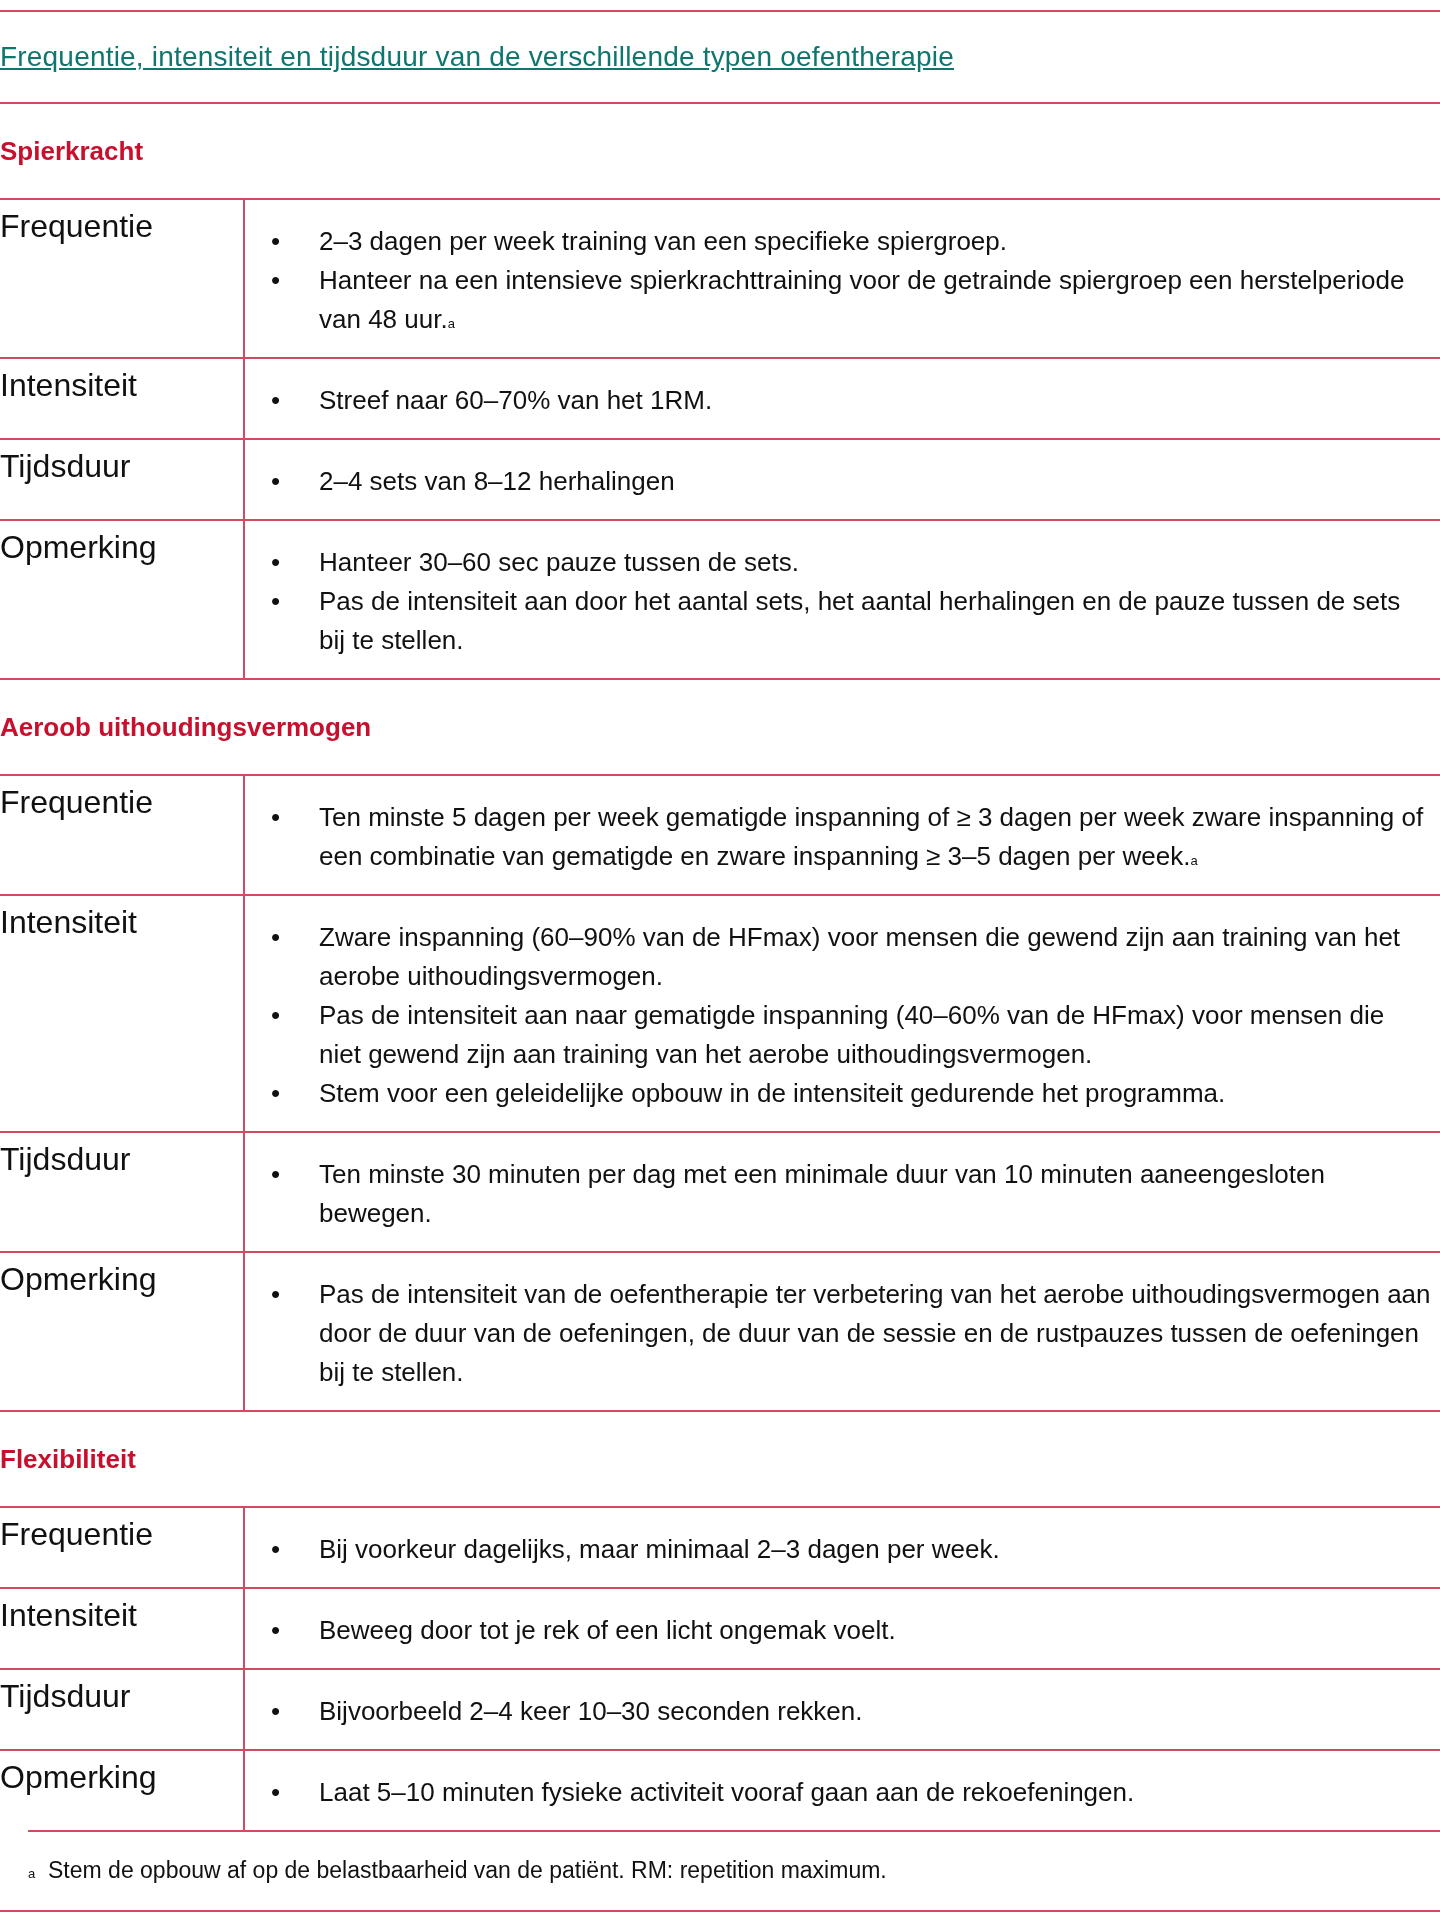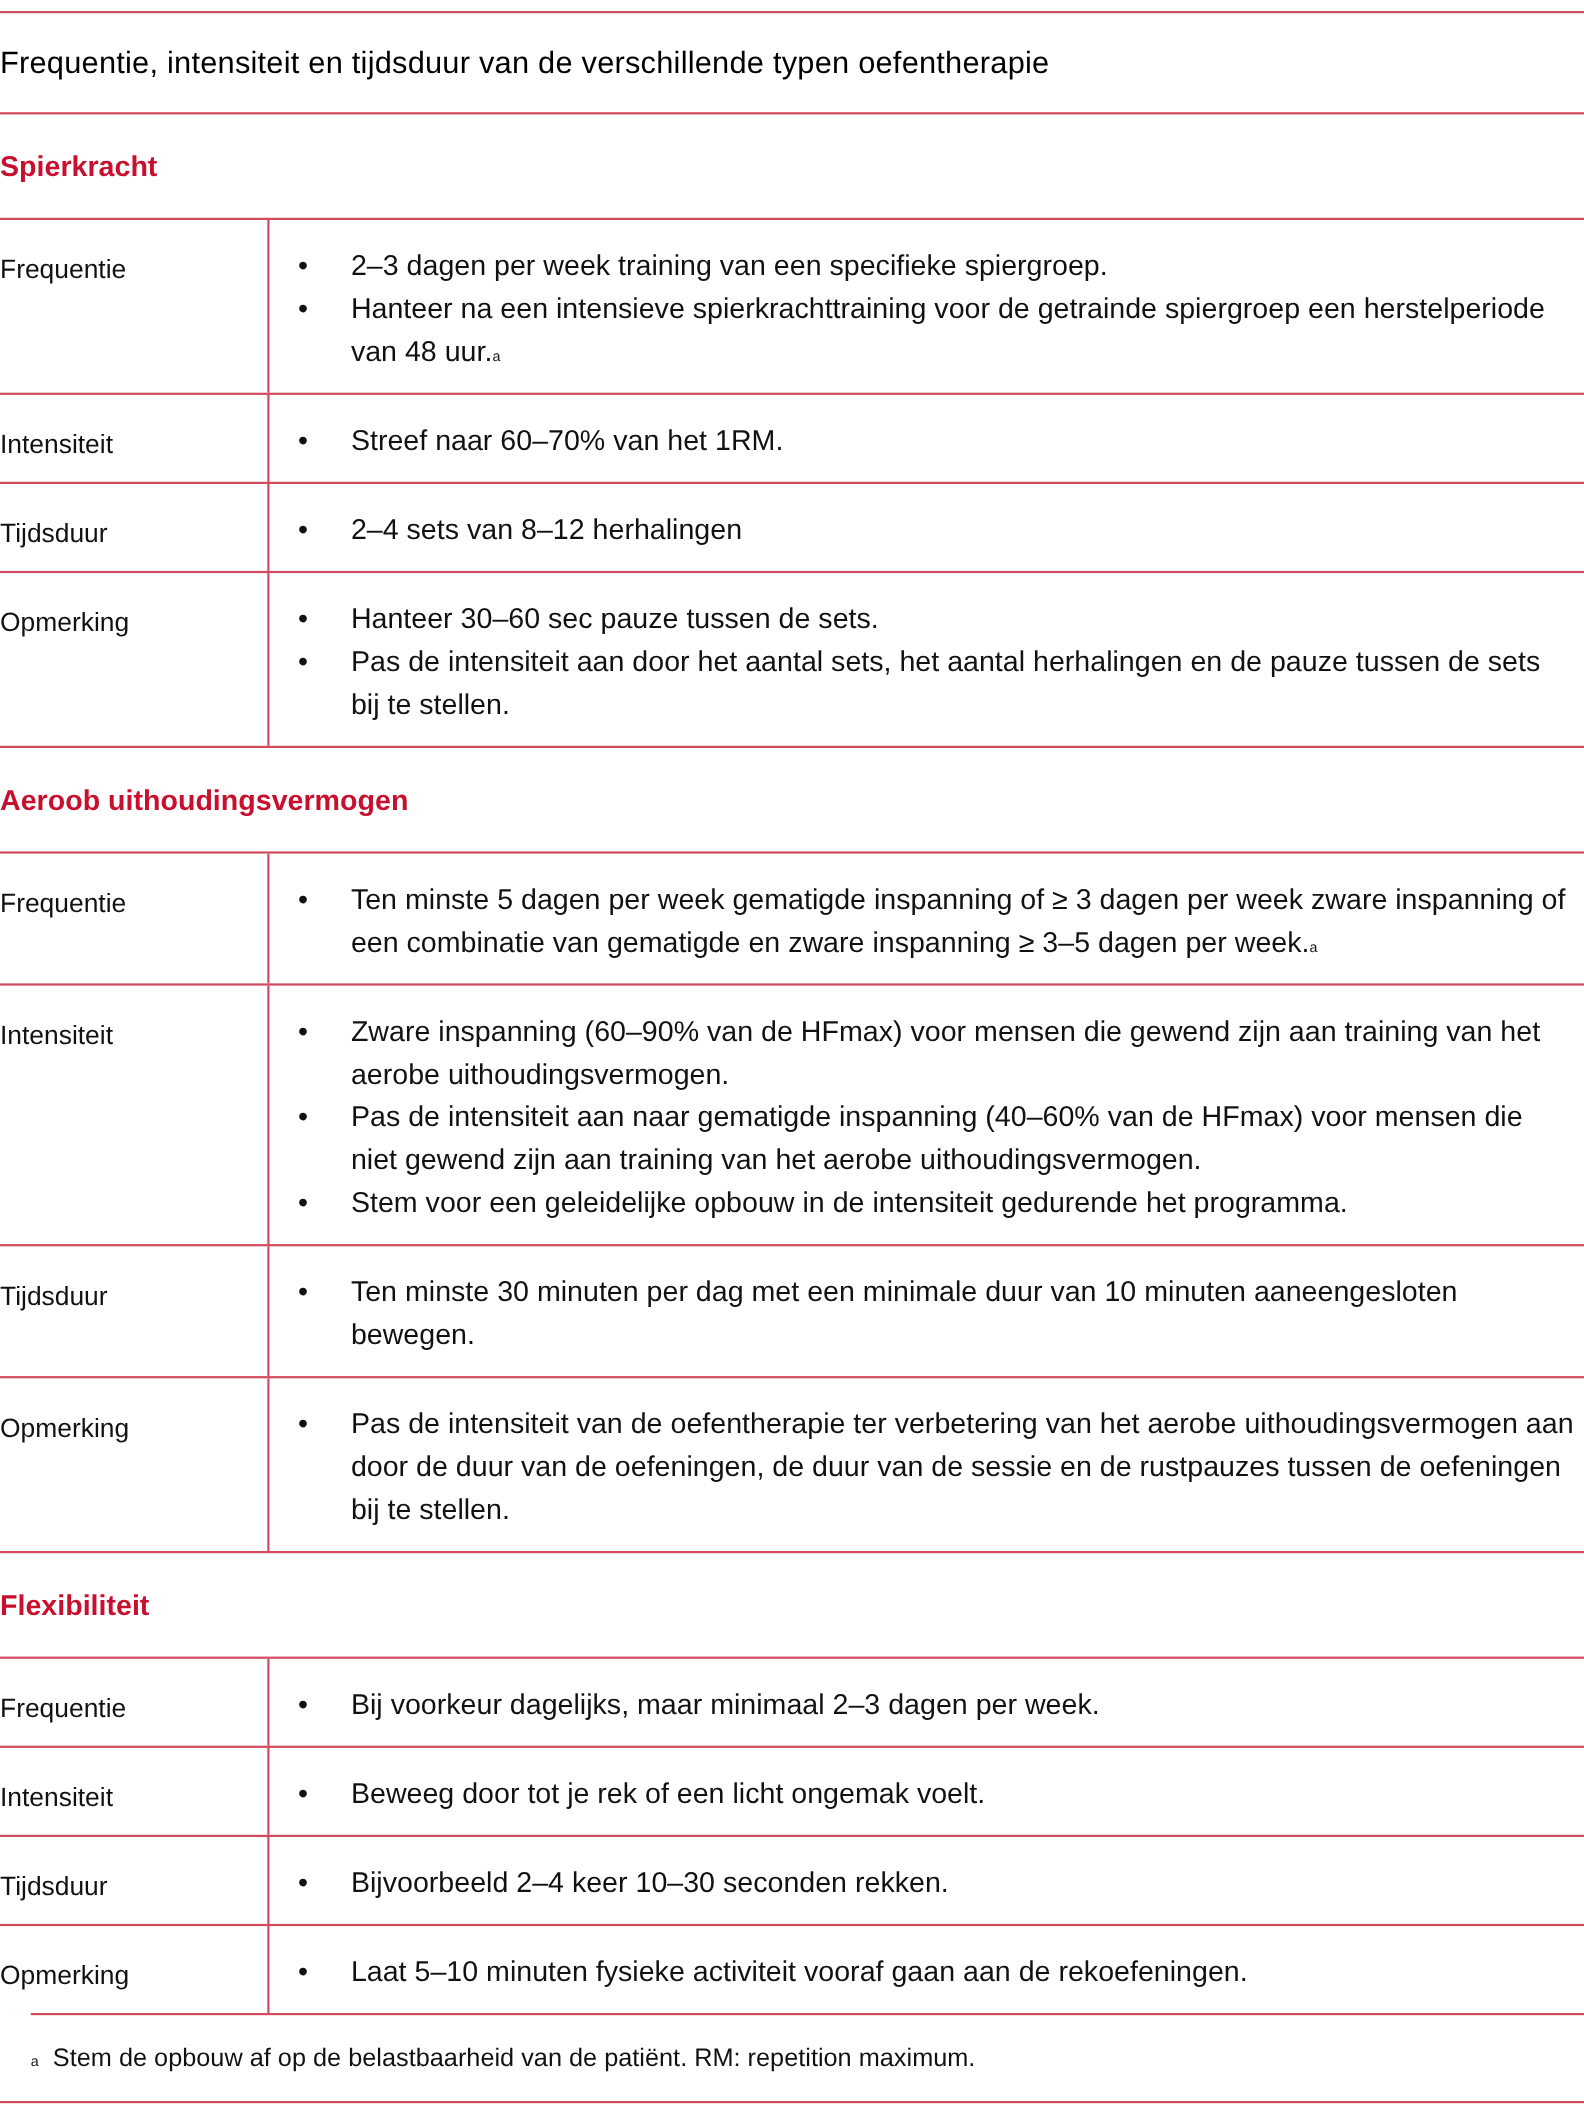--- a/index.html
+++ b/index.html
@@ -8,38 +8,39 @@
     font-family: "Liberation Sans", "DejaVu Sans", sans-serif;
     color: #111111;
     position: relative;
     overflow: hidden;
   }
   .doc { position: absolute; left: 0; top: 10px; width: 1440px; }
   .title-row {
     height: 92px;
     display: flex; align-items: center;
     border-top: 2px solid #d24a5f;
-    font-size: 28px; color: #000000;
+    font-size: 28px; color: #0f766e;
     letter-spacing: 0.2px;
+    text-decoration: underline;
   }
   .section-row {
     height: 96px;
     display: flex; align-items: center;
     border-top: 2px solid #d24a5f;
     font-size: 26px; font-weight: bold; color: #c8102e;
   }
   .data-row {
     display: flex;
     border-top: 2px solid #d24a5f;
   }
   .data-row .label {
     width: 245px; flex: 0 0 245px;
     border-right: 2px solid #d24a5f;
-    font-size: 24px;
-    padding-top: 26px;
+    font-size: 32px;
+    padding-top: 6px;
     line-height: 40px;
   }
   .data-row .content {
     flex: 1;
     padding: 22px 0 18px 0;
   }
   .bullet {
     display: flex;
     font-size: 26px;
     line-height: 39px;

